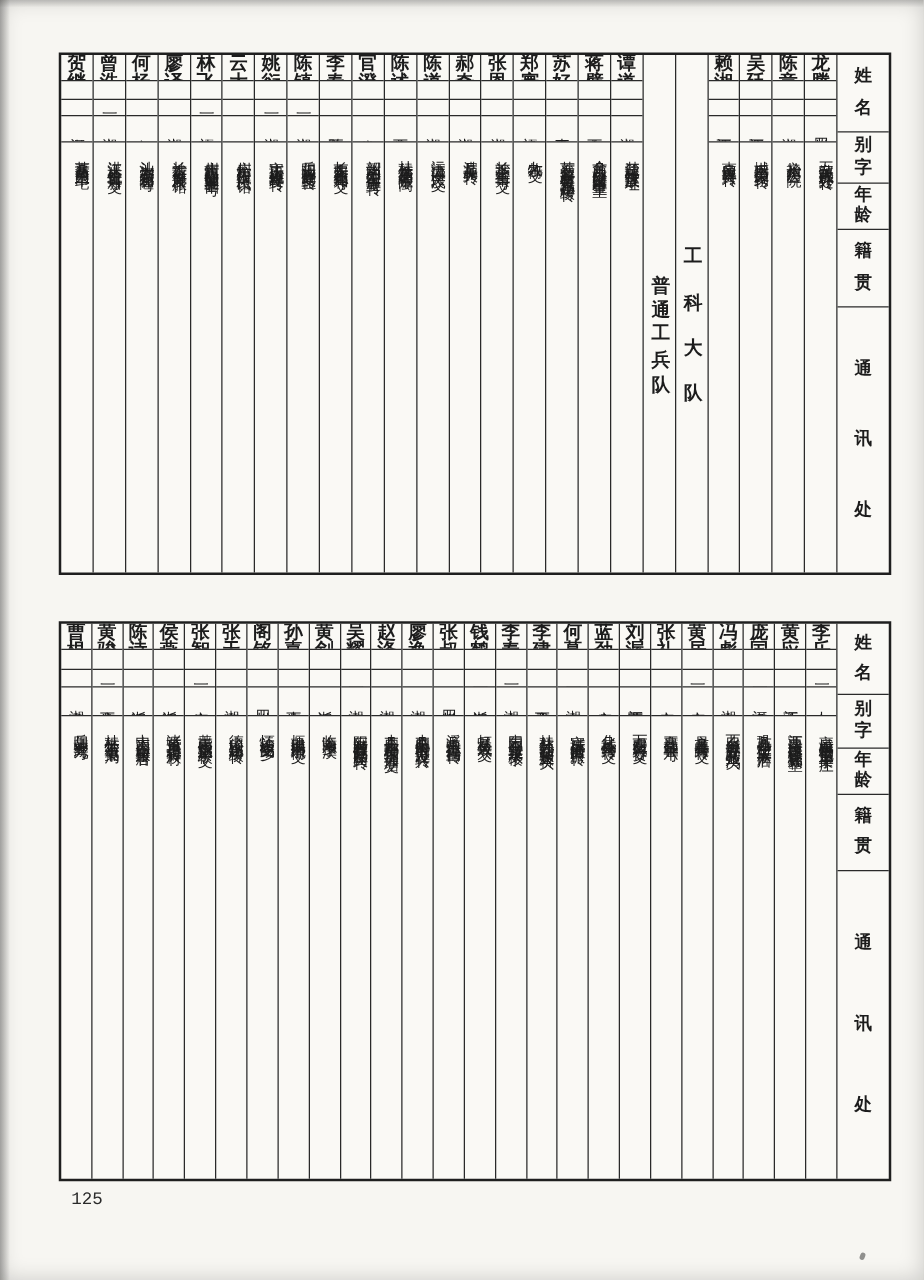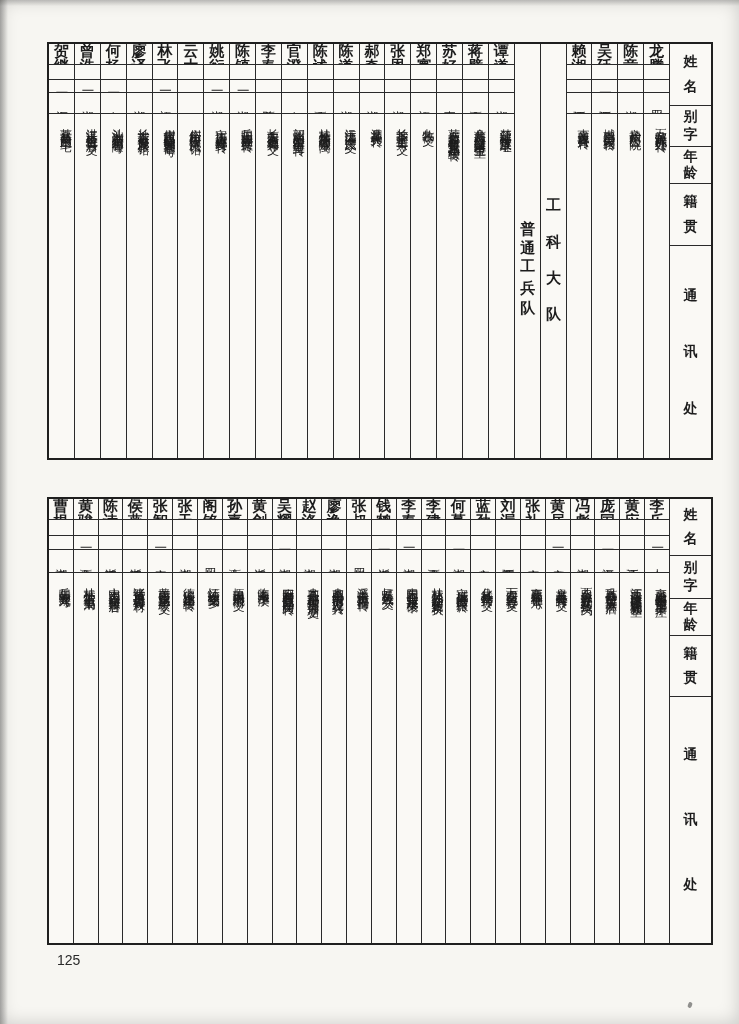--- a/index.html
+++ b/index.html
@@ -41,21 +41,21 @@
   .addr{writing-mode:vertical-rl;text-orientation:upright;display:block;
         width:100%;height:100%;padding:5px 1px 2px 1px;box-sizing:border-box;
         font-size:12px;line-height:14px;letter-spacing:1.5px;}
   .sec-col{flex:1 1 0;min-width:0;border-left:1px solid #2a2a2a;display:flex;
         align-items:center;justify-content:center;box-sizing:border-box;}
   .sec-label{writing-mode:vertical-rl;text-orientation:upright;font-size:15px;
         font-weight:bold;padding-top:14px;}
   .sec-a .sec-label{letter-spacing:2.4em;}
   .sec-b .sec-label{letter-spacing:1.35em;}
   .page-number{position:absolute;left:57px;top:952px;font-size:14px;
-        font-family:Liberation Sans, sans-serif;color:#2a2a2a;}
+        font-family:Liberation Mono, monospace;color:#2a2a2a;}
   .speck{position:absolute;left:688px;top:1002px;width:4px;height:6px;
         background:rgba(60,60,60,.55);border-radius:2px;transform:rotate(20deg);}
 </style>
 </head>
 <body>
 
 <div class="page">
   <div class="edge-left"></div>
   <div class="edge-top"></div>
 

